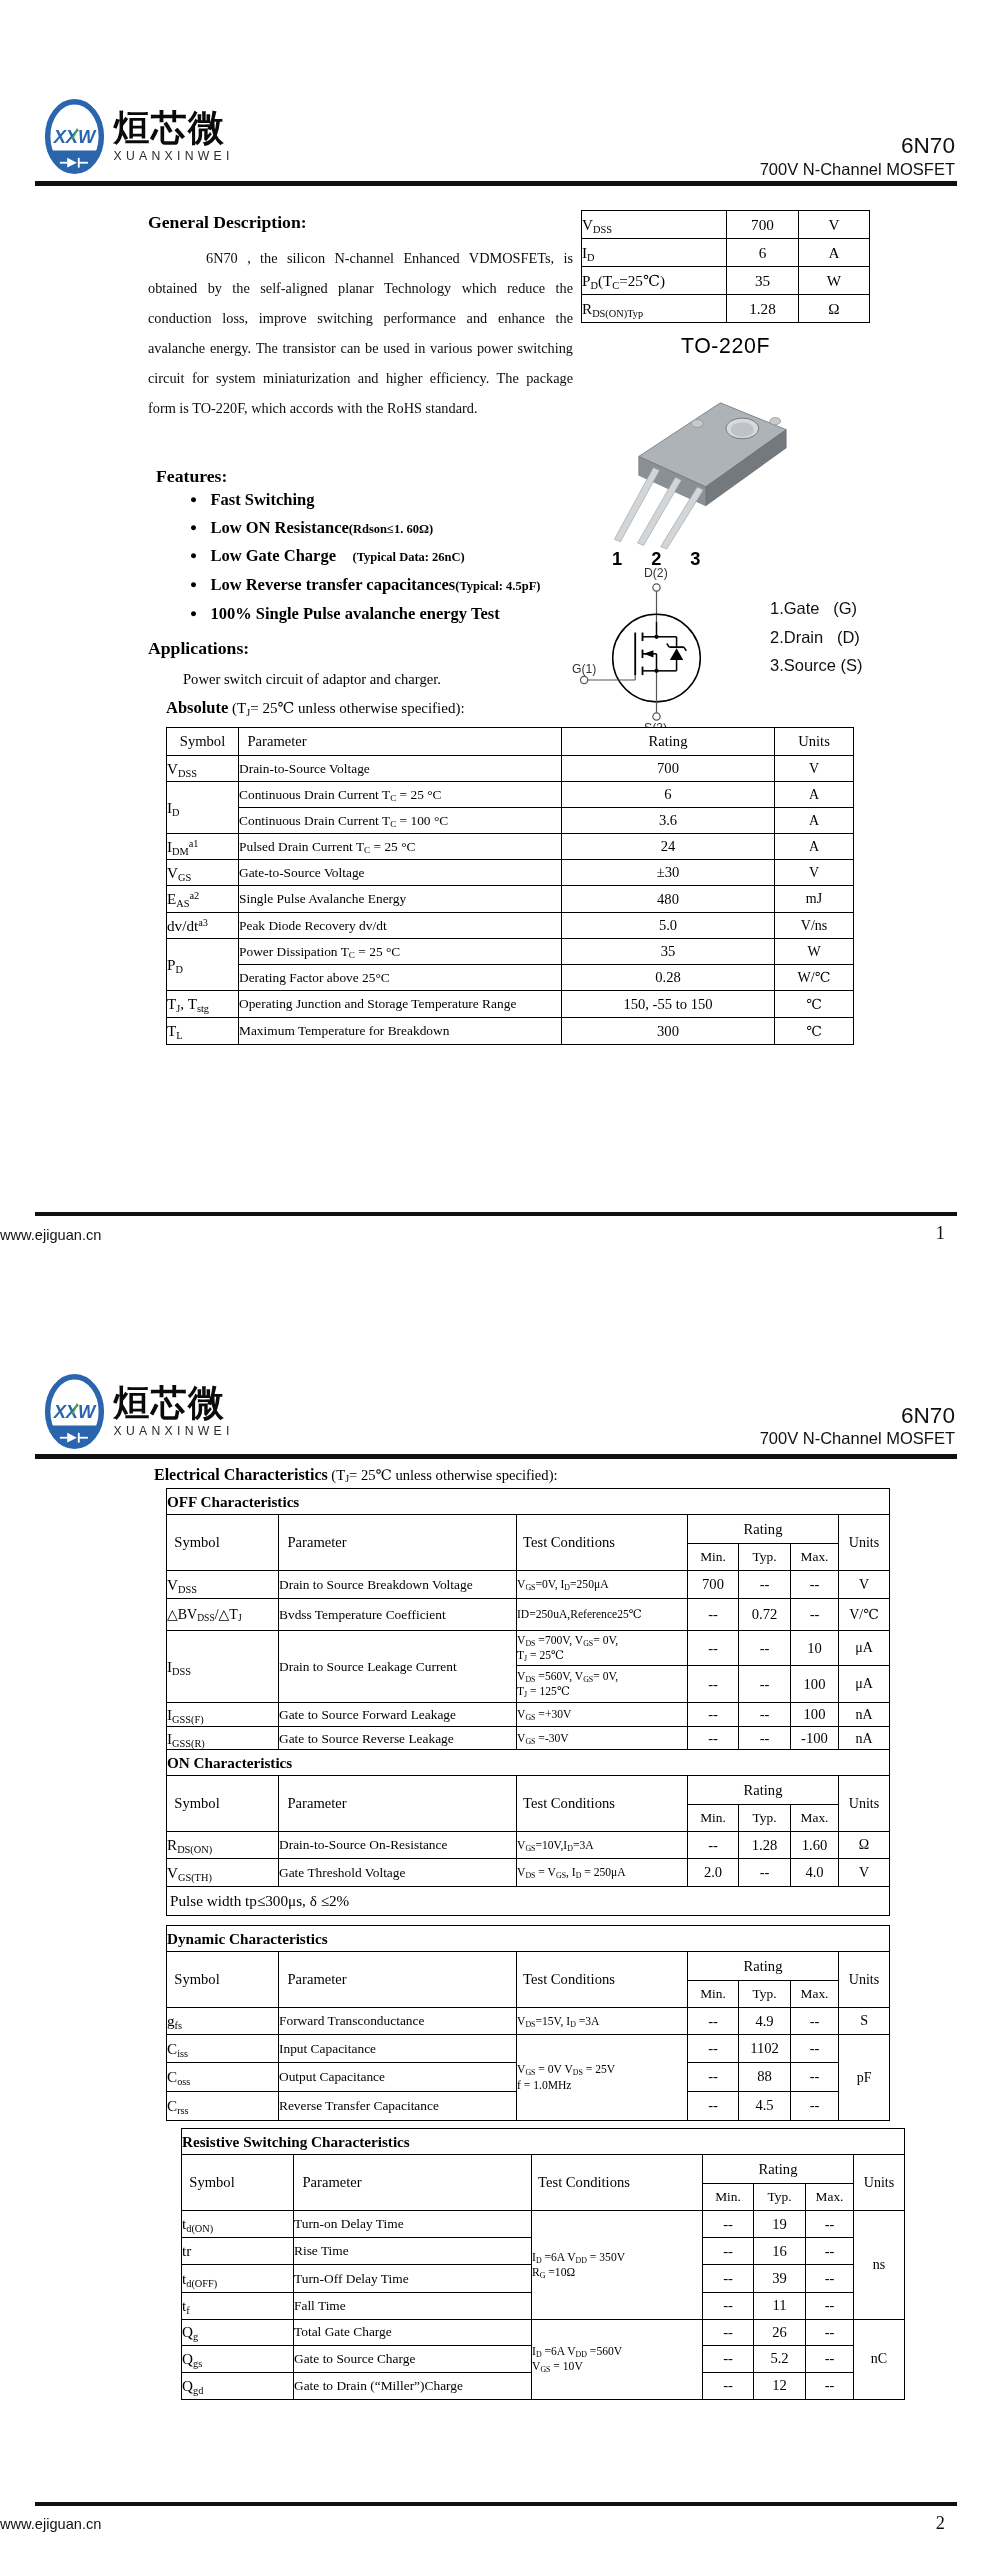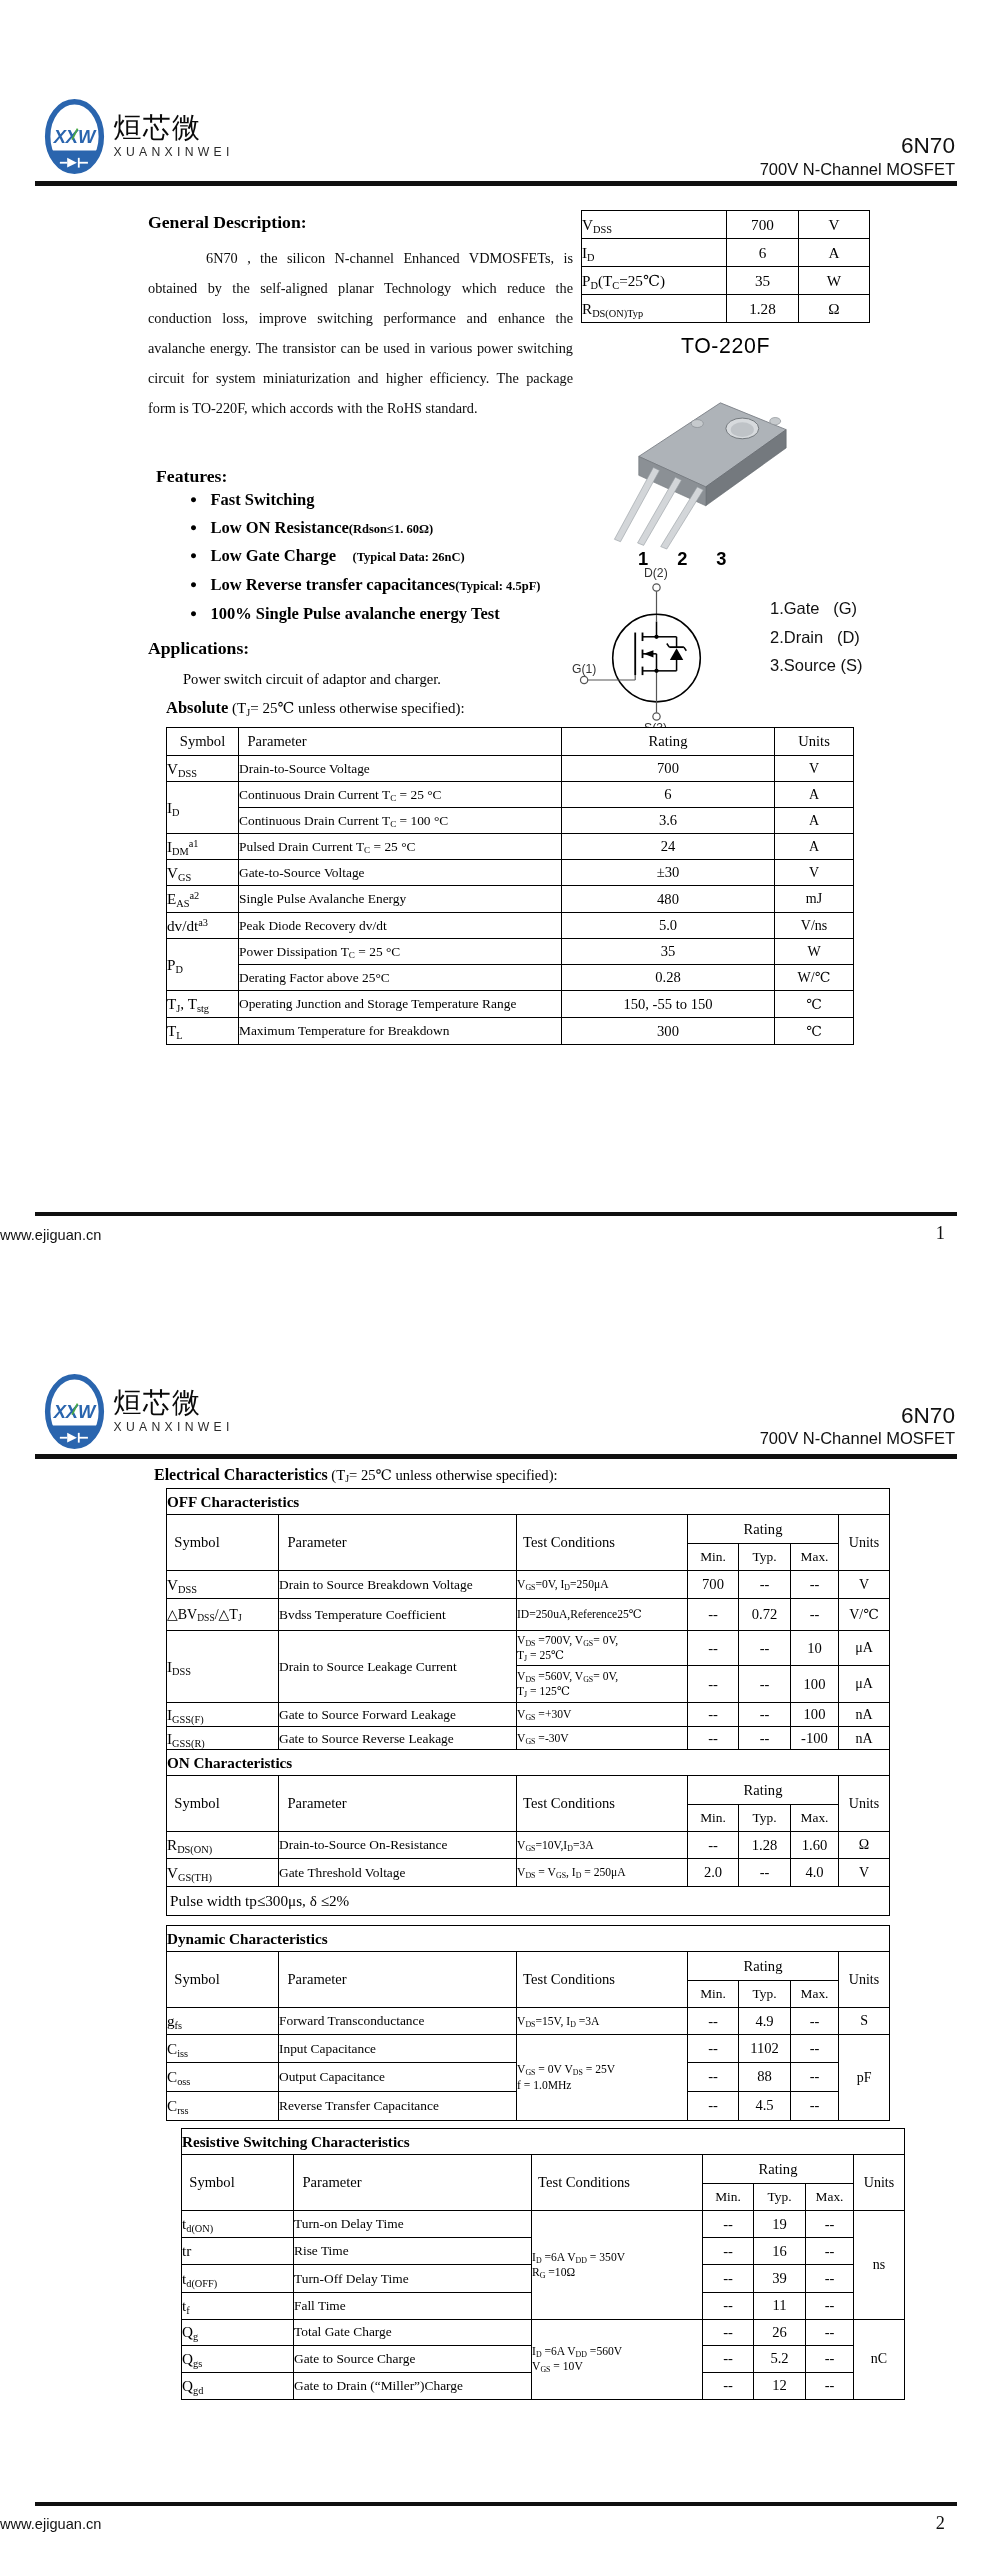--- a/index.html
+++ b/index.html
@@ -5,21 +5,21 @@
   html,body{margin:0;padding:0;background:#ffffff;}
   .serif{font-family:"Liberation Serif","DejaVu Serif",serif;}
   .sans{font-family:"Liberation Sans","DejaVu Sans",sans-serif;}
   #doc{position:relative;width:995px;height:2576px;background:#fff;color:#000;}
   .page{position:absolute;left:0;width:995px;height:1288px;background:#fff;overflow:hidden;}
   .abs{position:absolute;}
   .rule{position:absolute;background:#101010;height:4.9px;left:35px;width:922px;}
   .rule.thin{height:3.7px;}
   
   .logo{display:flex;align-items:center;gap:8.5px;}
-  .logo-cn{font-weight:normal;font-size:28px;letter-spacing:1.2px;color:#0a0a0a;line-height:1;}
+  .logo-cn{font-weight:bold;font-size:36px;letter-spacing:1.2px;color:#0a0a0a;line-height:1;}
   .logo-en{font-size:12.2px;letter-spacing:4.3px;color:#2b2b2b;margin-top:2.4px;}
   .partno{font-size:22.6px;color:#111;text-align:right;}
   .subtitle{font-size:16.5px;color:#111;text-align:right;margin-left:16px;}
   
   .h-bold{font-weight:bold;font-size:17.7px;color:#000;}
   .para{font-size:14.3px;line-height:30px;text-align:justify;text-indent:58px;color:#0b0b0b;}
   .feature-line{display:flex;align-items:baseline;}
   .feature-bullet{font-size:11.6px;margin-right:13.4px;position:relative;top:-1.8px;}
   .feature-main{font-weight:bold;font-size:16.5px;white-space:pre;}
   .feature-detail{font-weight:bold;font-size:12.5px;white-space:pre;}
@@ -119,21 +119,21 @@
       <polygon points="62,150 172,200 172,231 62,181" fill="#8b9095" stroke="#6e7378" stroke-width="1"></polygon>
       <ellipse cx="232" cy="104" rx="27" ry="17" fill="#d7dadd" stroke="#6b7075" stroke-width="1.5"></ellipse>
       <ellipse cx="232" cy="106" rx="19" ry="12" fill="#bfc3c7"></ellipse>
       <ellipse cx="158" cy="96" rx="10" ry="6.5" fill="#c6cacd" stroke="#83888d" stroke-width="1"></ellipse>
       <ellipse cx="286" cy="92" rx="9" ry="6" fill="#c6cacd" stroke="#83888d" stroke-width="1"></ellipse>
       <polygon points="86,168 96,173 32,290 22,286" fill="#d3d6d9" stroke="#979da2" stroke-width="1"></polygon>
       <polygon points="122,184 132,189 70,296 60,292" fill="#d3d6d9" stroke="#979da2" stroke-width="1"></polygon>
       <polygon points="158,200 168,205 108,302 98,298" fill="#d3d6d9" stroke="#979da2" stroke-width="1"></polygon>
     </svg>
 
-    <div class="abs pins sans" style="left:638px;top:548px;">1  2  3</div>
+    <div class="abs pins sans" style="left:612px;top:548px;">1  2  3</div>
 
     <svg class="abs" style="left:574px;top:579px;" width="165" height="146" viewBox="0 0 270 240">
       <circle cx="135" cy="14" r="6" fill="#fff" stroke="#555" stroke-width="2"></circle>
       <line x1="135" y1="20" x2="135" y2="70" stroke="#555" stroke-width="2"></line>
       <circle cx="135" cy="130" r="72" fill="none" stroke="#000" stroke-width="2.5"></circle>
       <line x1="135" y1="70" x2="135" y2="95" stroke="#000" stroke-width="2.5"></line>
       <line x1="135" y1="95" x2="112" y2="95" stroke="#000" stroke-width="2.5"></line>
       <line x1="112" y1="88" x2="112" y2="102" stroke="#000" stroke-width="3"></line>
       <line x1="112" y1="116" x2="112" y2="130" stroke="#000" stroke-width="3"></line>
       <line x1="112" y1="144" x2="112" y2="158" stroke="#000" stroke-width="3"></line>

